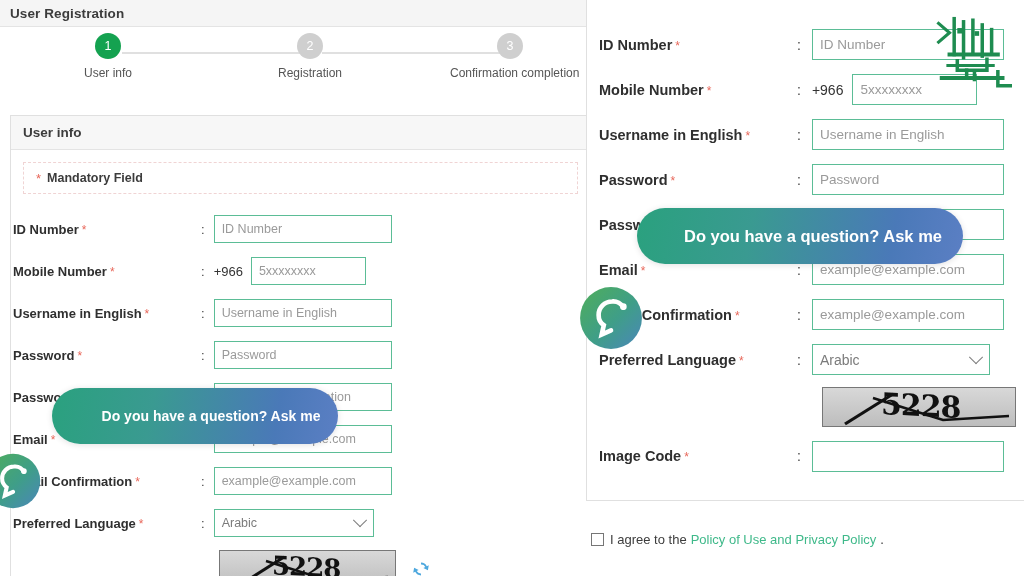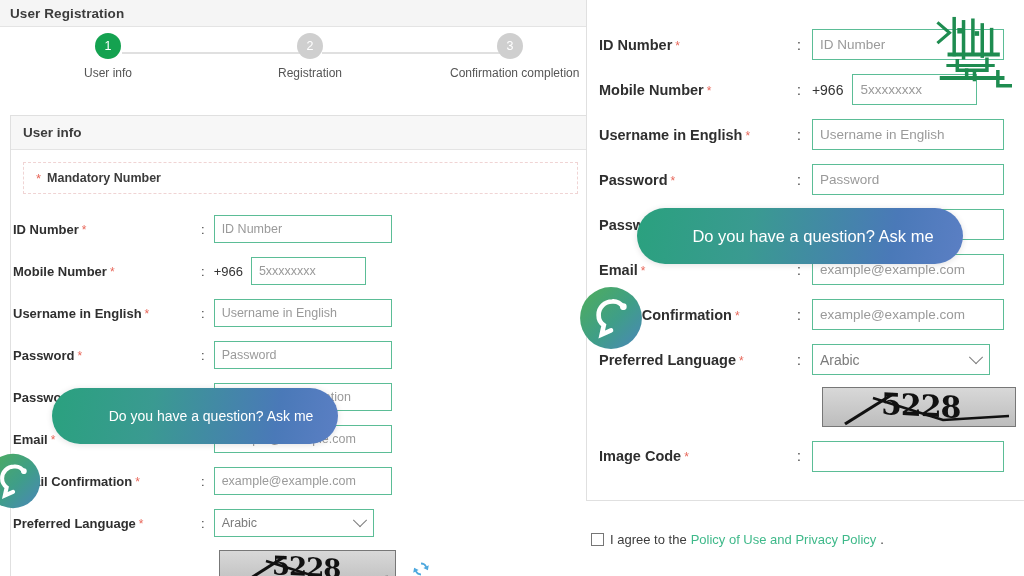--- a/index.html
+++ b/index.html
@@ -116,21 +116,21 @@
   .agree .lnk{font-size:13px;color:#3fb98a;margin:0 4px;}
   .agree .dot{font-size:13px;color:#3c3c3c;}
 
   
   .chat-bubble{
     position:absolute;height:56px;border-radius:28px;
     background:linear-gradient(100deg,#2aa17e 0%,#3a9a91 35%,#4a79b8 78%,#5b7fc4 100%);
     display:flex;align-items:center;justify-content:center;box-shadow:0 1px 6px rgba(0,0,0,.12);
   }
   .chat-bubble .ctxt{
-    color:#ffffff;font-size:16.5px;font-weight:normal;white-space:nowrap;padding:0 30px 0 60px;
+    color:#ffffff;font-size:16.5px;font-weight:bold;white-space:nowrap;padding:0 30px 0 60px;
   }
   .chat-ico{position:absolute;width:64px;height:64px;}
 </style>
 </head>
 <body>
 
 <div class="screen">
 
   <div class="left-panel">
 
@@ -158,21 +158,21 @@
       </div>
     </div>
 
     <div class="card" style="top:115px;height:461px;">
       <div class="card-head">
         <span class="t">User info</span>
       </div>
 
       <div class="mand">
         <span class="star">*</span>
-        <span class="txt">Mandatory Number</span>
+        <span class="txt">Mandatory Field</span>
       </div>
 
       <div class="form">
 
         <div class="row">
           <span class="lbl" style="width:190px;padding-left:2px;box-sizing:border-box;">
             <span>ID Number</span><span class="req">*</span>
           </span>
           <span class="colon">:</span>
           <div class="fld" style="width:178px;margin-left:9px;">ID Number</div>

